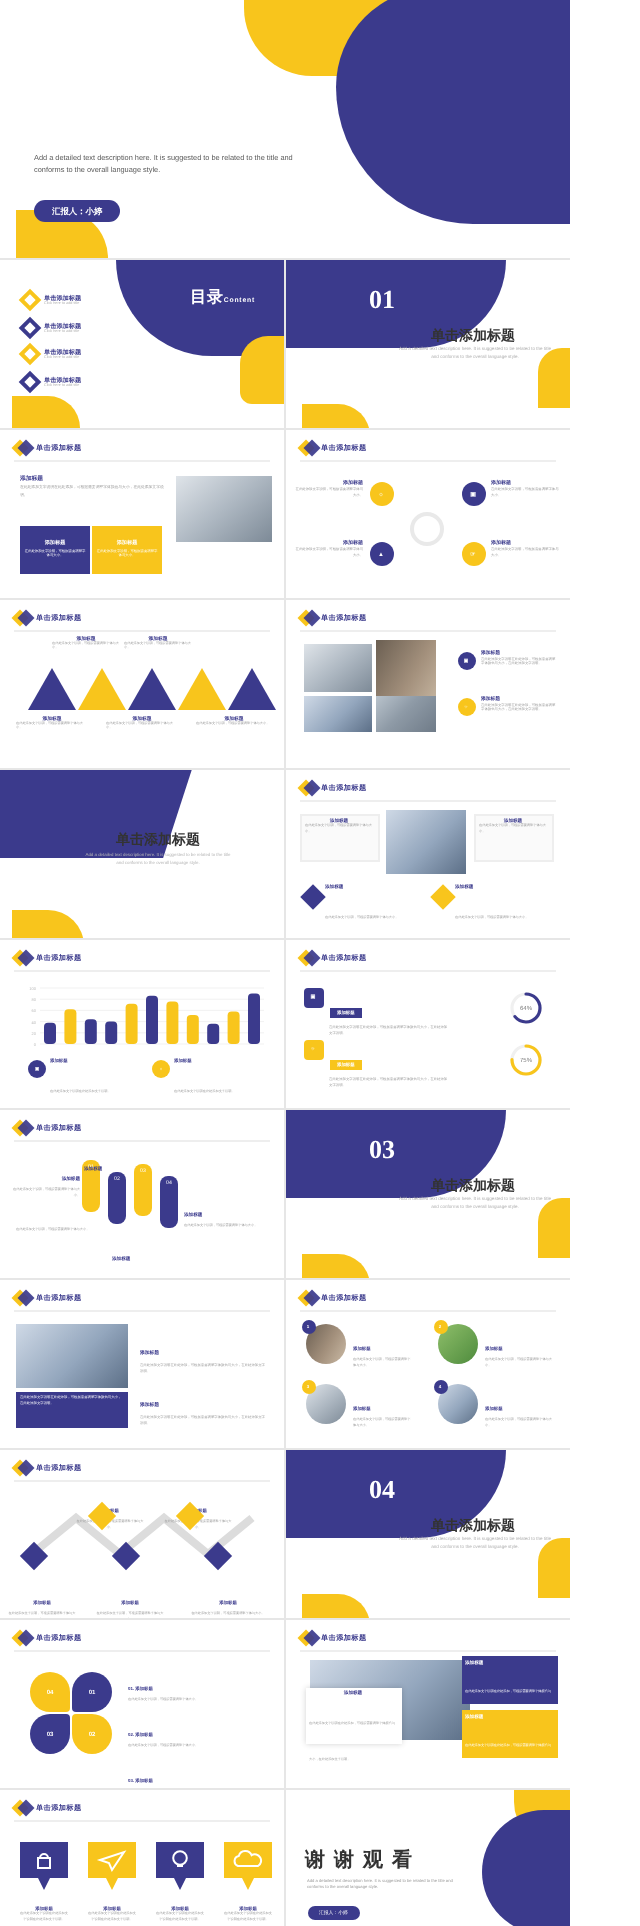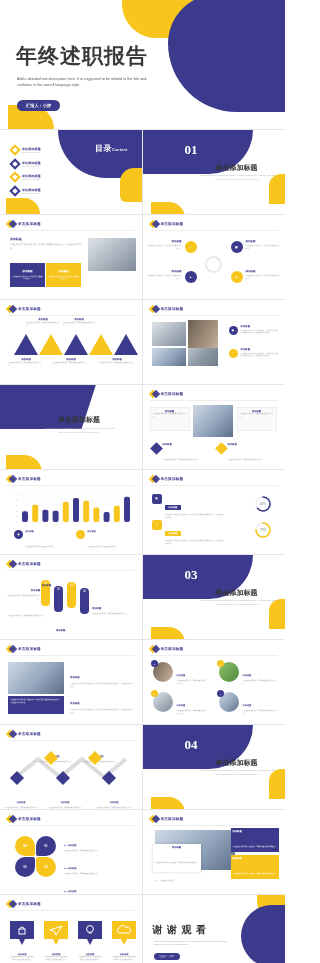--- a/index.html
+++ b/index.html
@@ -93,21 +93,20 @@
 
   .ring{ border-radius:50%; }
 </style>
 </head>
 <body>
 
 <div class="hero">
   <div class="yt blob"></div>
   <div class="bb1 blob"></div>
   <div class="yb blob"></div>
-  <h1>年终述职报告</h1>
   <div class="sub">Add a detailed text description here. It is suggested to be related to the title and conforms to the overall language style.</div>
   <div class="badge">汇报人：小婷</div>
 </div>
 
 <div class="grid">
 
 <div class="slide odd">
   <div class="cat-blue blob"></div>
   <div class="cat-y1 blob"></div>
   <div class="cat-y2 blob"></div>

